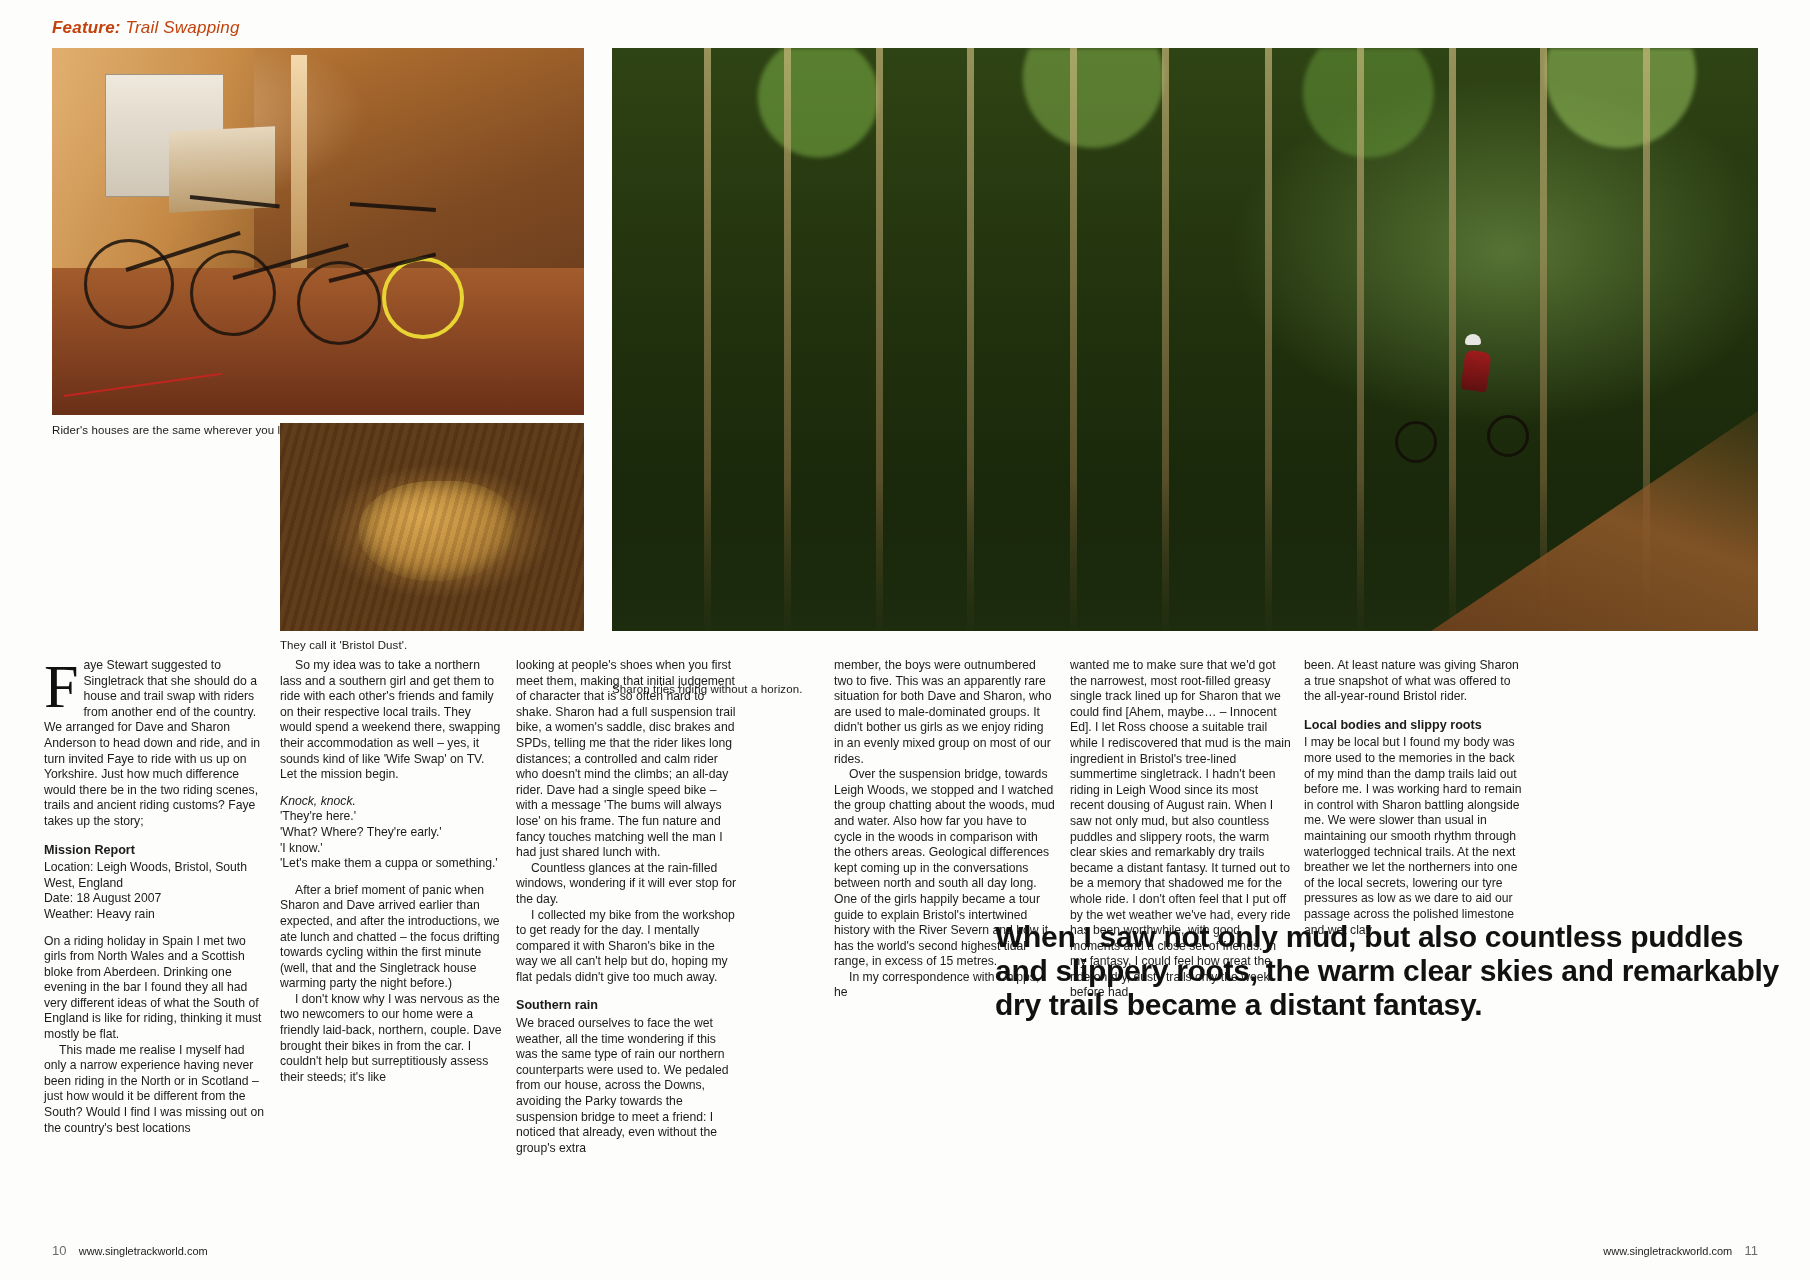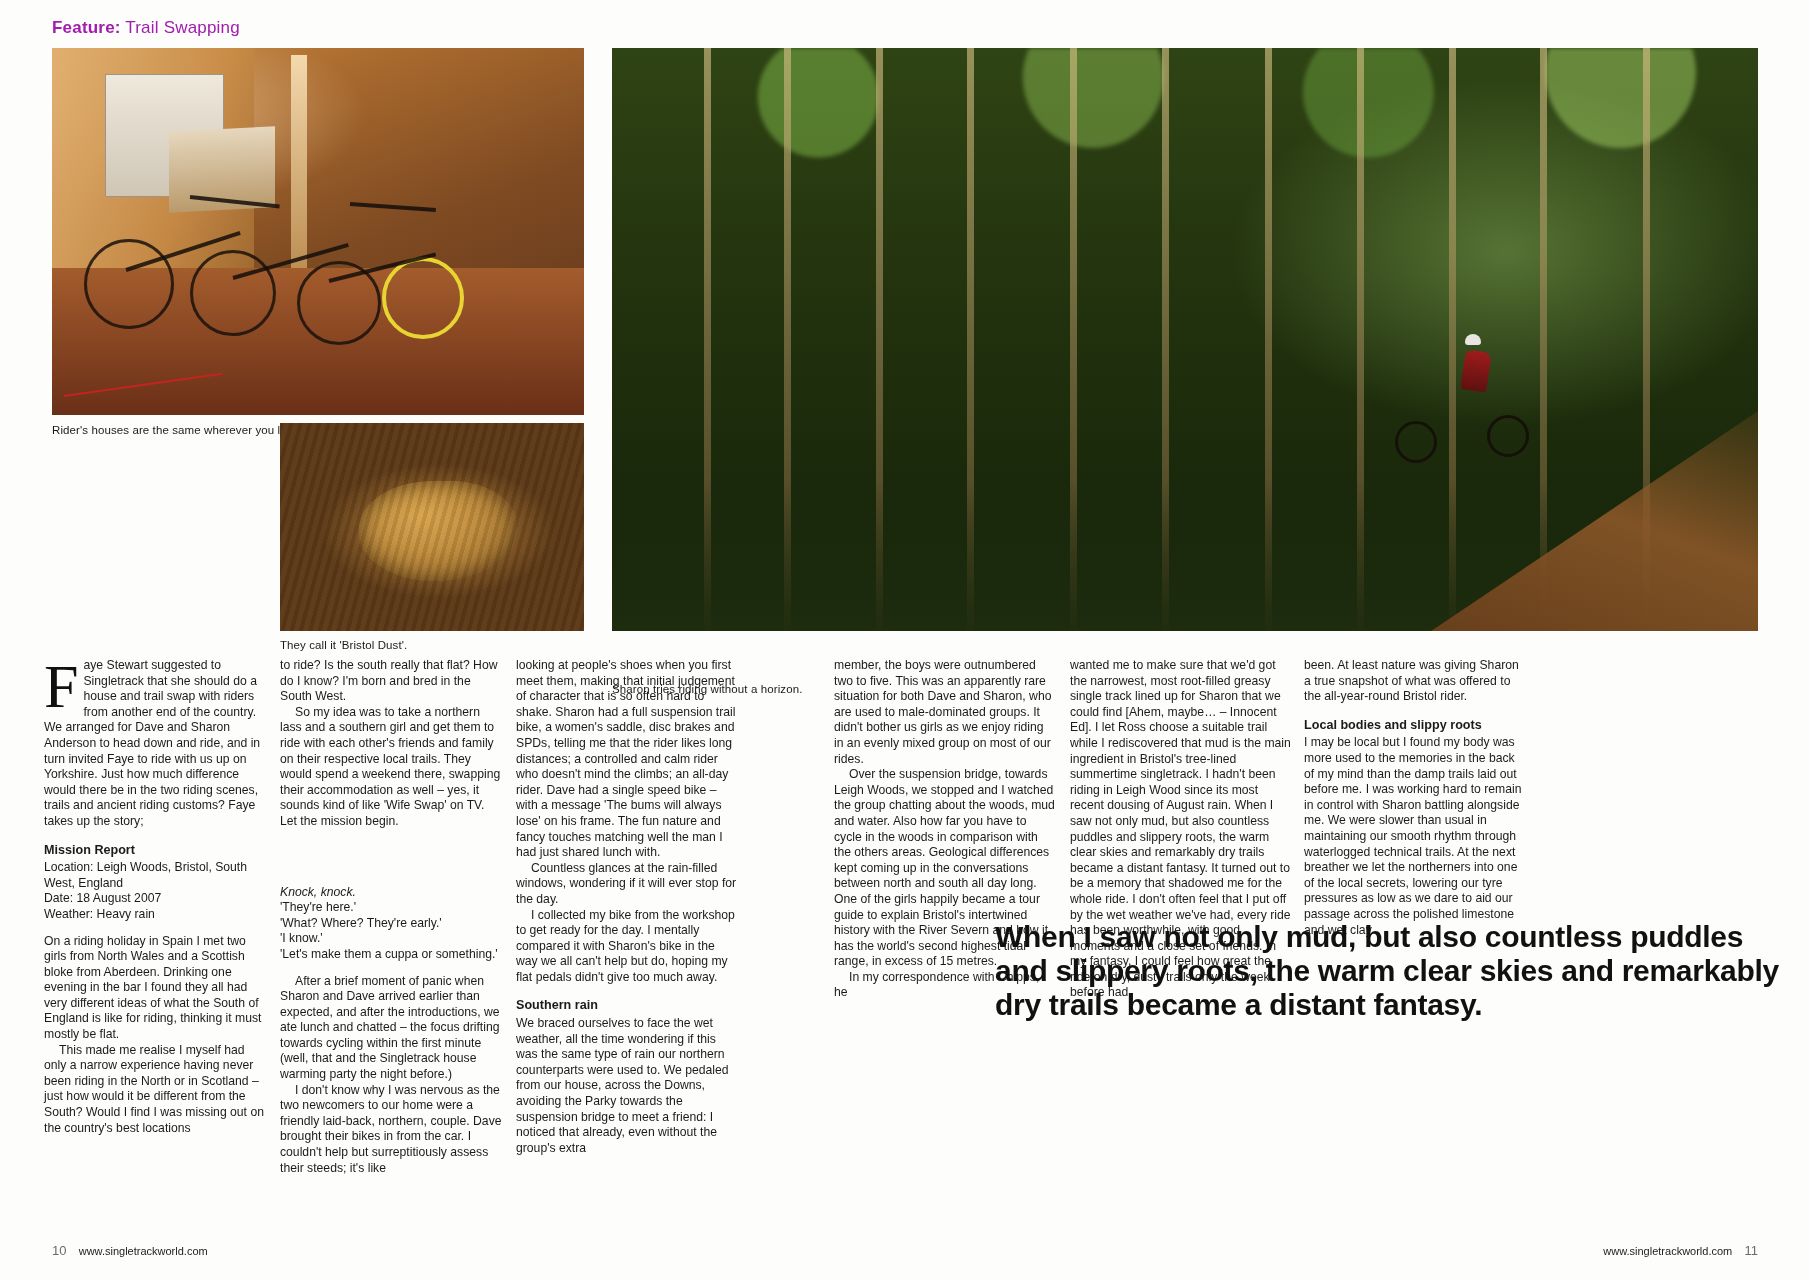--- a/index.html
+++ b/index.html
@@ -20,21 +20,22 @@
     inset: 0;
     background: #fdfdfb;
   }
   
   .feature-header {
     position: absolute;
     left: 52px;
     top: 18px;
     font-size: 17px;
     letter-spacing: 0.2px;
-    color: #a21caf;
+    color: #c2410c;
+    font-style: italic;
   }
   .feature-header .bold { font-weight: bold; }
   .feature-header .light { font-weight: normal; }
 
   
   .photo {
     position: absolute;
     overflow: hidden;
     background: #3a2a1d;
   }
@@ -167,21 +168,21 @@
     color: #1b1b1b;
     text-align: left;
   }
   .col p { margin: 0 0 0 0; text-indent: 15px; }
   .col p.noindent { text-indent: 0; }
   .col h3 {
     margin: 13px 0 2px 0;
     font-size: 12.6px;
     font-weight: bold;
   }
-  .col .italic { font-style: italic; margin-top: 44px; }
+  .col .italic { font-style: italic; }
   .dropcap {
     float: left;
     font-family: "Liberation Serif", serif;
     font-size: 62px;
     line-height: 48px;
     padding: 4px 5px 0 0;
     font-weight: normal;
     color: #111;
   }
   .spacer { height: 11px; }
@@ -281,21 +282,20 @@
     <h3>Mission Report</h3>
     <p class="noindent">Location: Leigh Woods, Bristol, South West, England</p>
     <p class="noindent">Date: 18 August 2007</p>
     <p class="noindent">Weather: Heavy rain</p>
     <div class="spacer"></div>
     <p class="noindent">On a riding holiday in Spain I met two girls from North Wales and a Scottish bloke from Aberdeen. Drinking one evening in the bar I found they all had very different ideas of what the South of England is like for riding, thinking it must mostly be flat.</p>
     <p>This made me realise I myself had only a narrow experience having never been riding in the North or in Scotland – just how would it be different from the South? Would I find I was missing out on the country's best locations</p>
   </div>
 
   <div class="col" id="col-2" style="left:280px; top:658px; width:222px;">
-    <p class="noindent">to ride? Is the south really that flat? How do I know? I'm born and bred in the South West.</p>
     <p>So my idea was to take a northern lass and a southern girl and get them to ride with each other's friends and family on their respective local trails. They would spend a weekend there, swapping their accommodation as well – yes, it sounds kind of like 'Wife Swap' on TV. Let the mission begin.</p>
     <div class="spacer"></div>
     <p class="noindent italic">Knock, knock.</p>
     <p class="noindent">'They're here.'</p>
     <p class="noindent">'What? Where? They're early.'</p>
     <p class="noindent">'I know.'</p>
     <p class="noindent">'Let's make them a cuppa or something.'</p>
     <div class="spacer"></div>
     <p>After a brief moment of panic when Sharon and Dave arrived earlier than expected, and after the introductions, we ate lunch and chatted – the focus drifting towards cycling within the first minute (well, that and the Singletrack house warming party the night before.)</p>
     <p>I don't know why I was nervous as the two newcomers to our home were a friendly laid-back, northern, couple. Dave brought their bikes in from the car. I couldn't help but surreptitiously assess their steeds; it's like</p>

